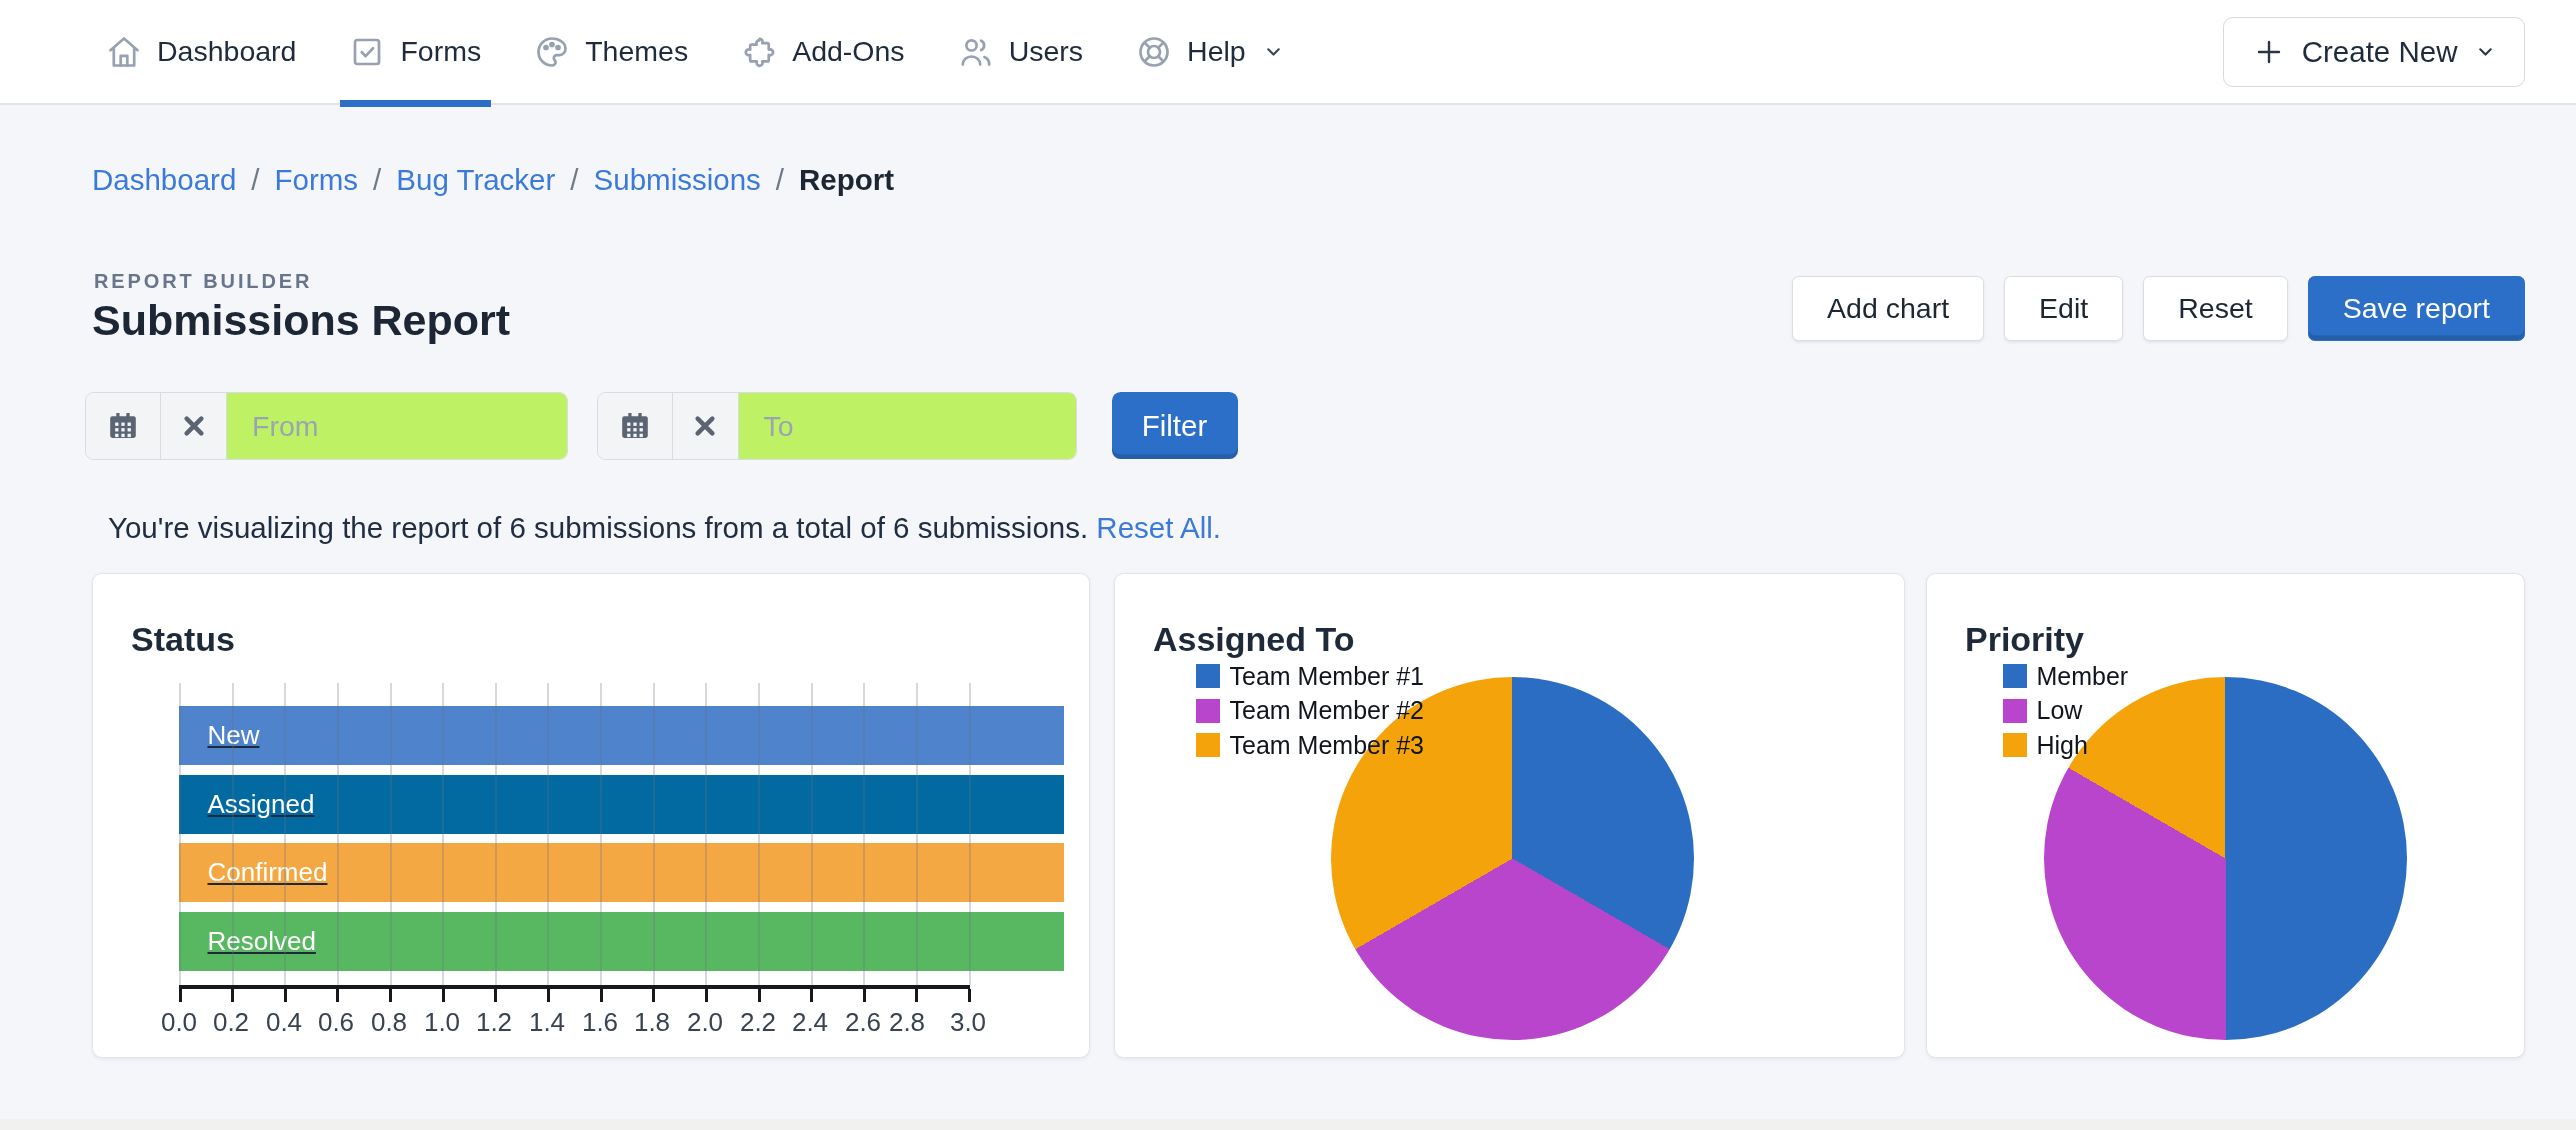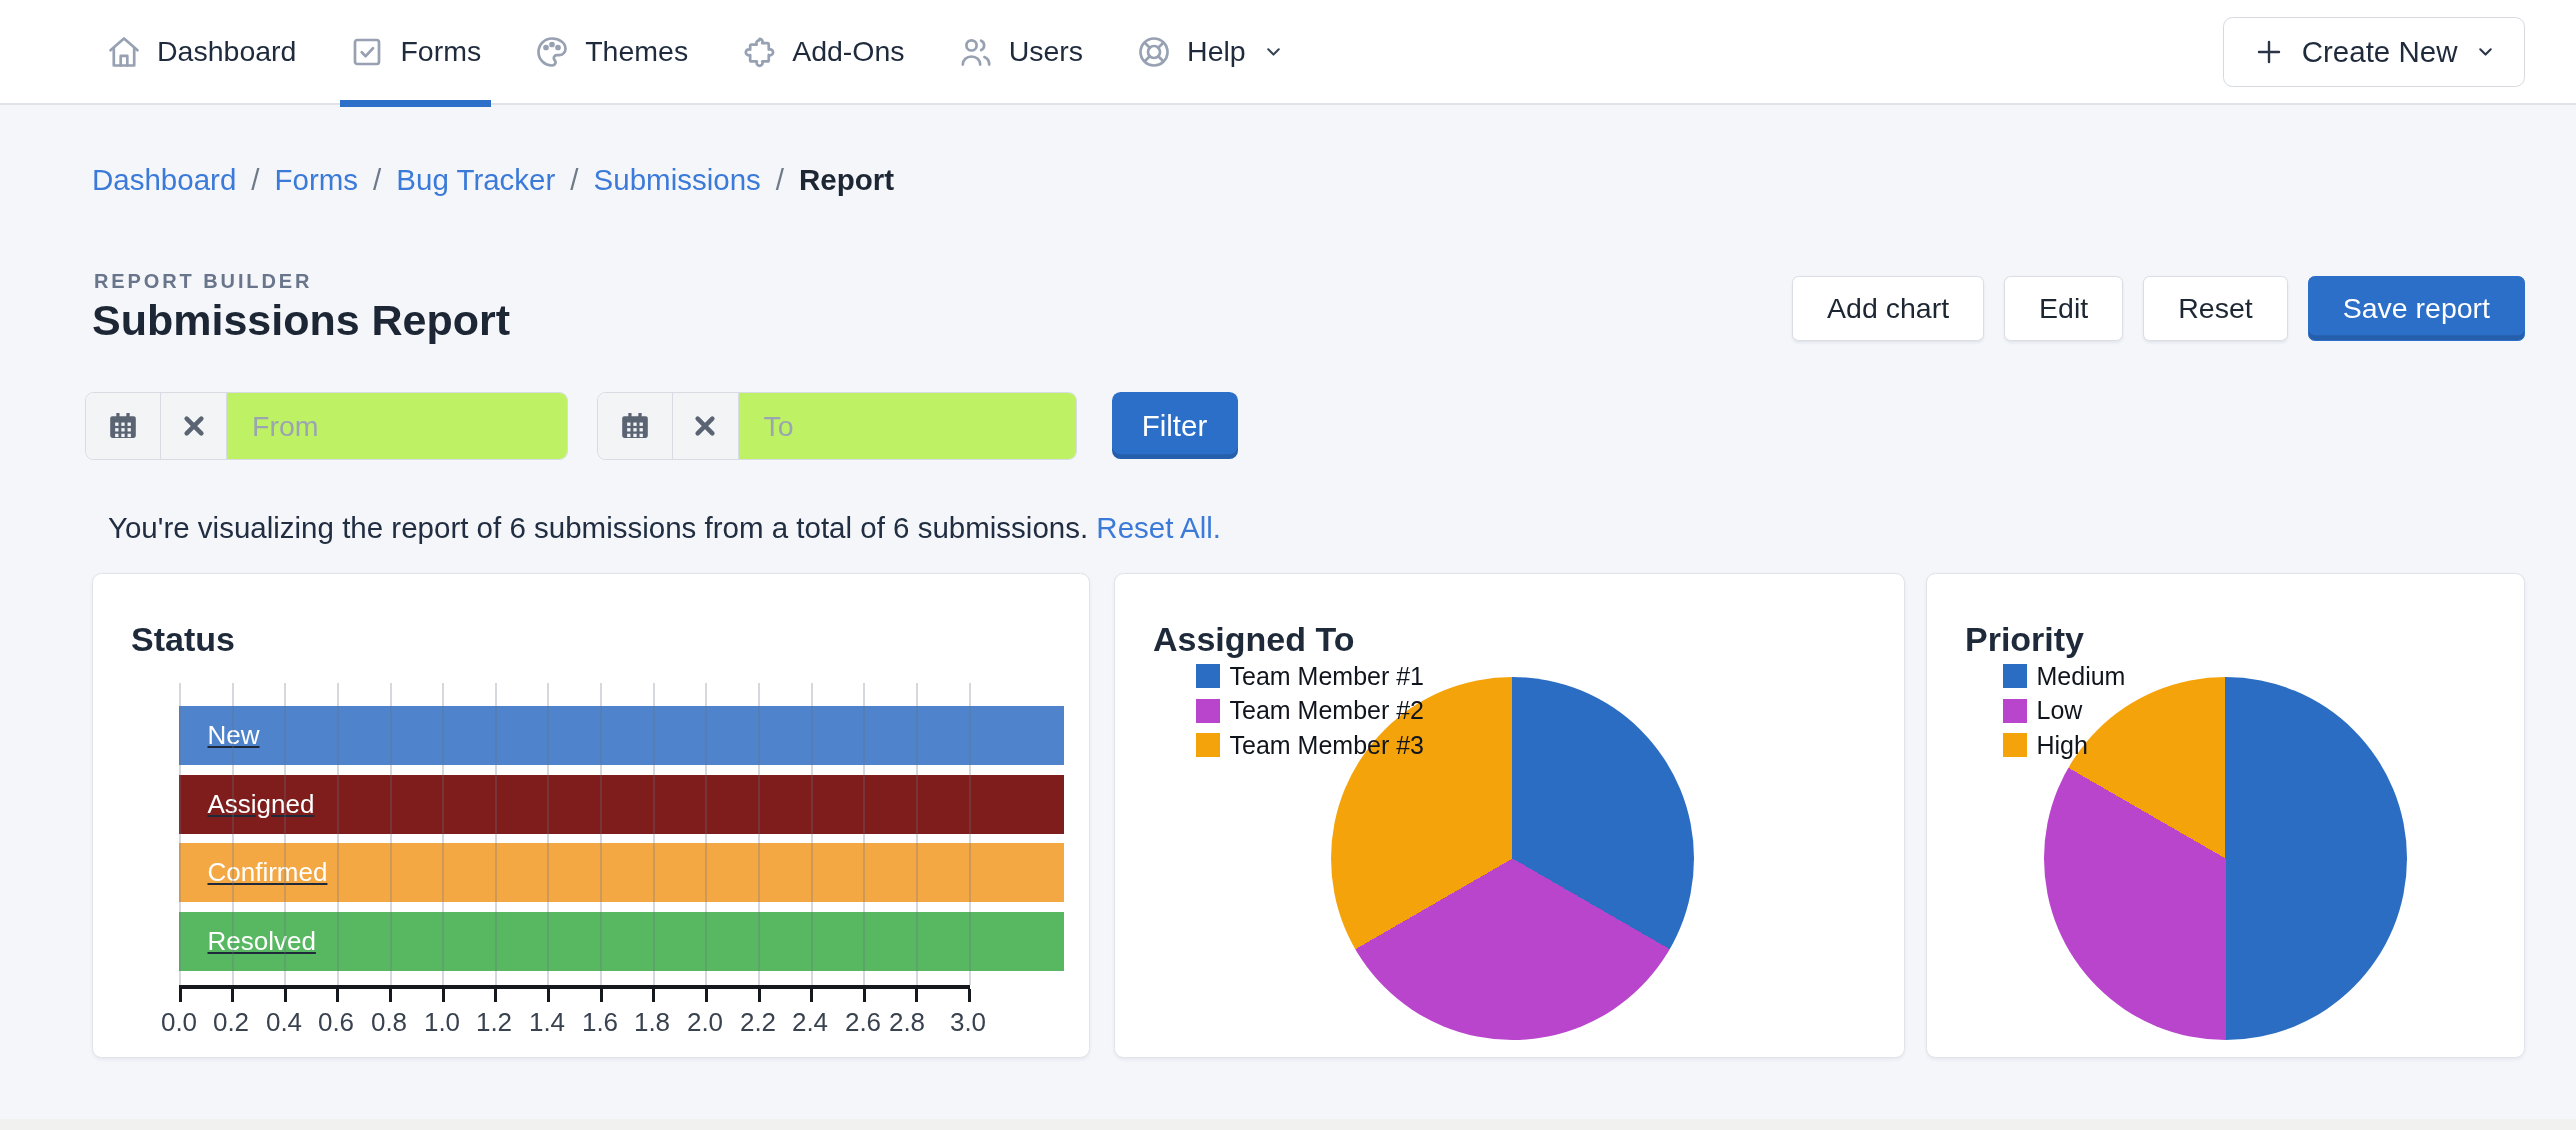--- a/index.html
+++ b/index.html
@@ -249,21 +249,21 @@
   <span>You're visualizing the report of 6 submissions from a total of 6 submissions.</span>
   <a>Reset All.</a>
 </div>
 
 <div class="card" id="card-status">
   <div class="card-title">Status</div>
   <div class="plot" id="status-plot">
       <div class="bar" style="top: 23px; background: rgb(79, 131, 203);">
         <span class="bar-label">New</span>
       </div>
-      <div class="bar" style="top: 92px; background: #7f1d1d;">
+      <div class="bar" style="top: 92px; background: #0369a1;">
         <span class="bar-label">Assigned</span>
       </div>
       <div class="bar" style="top: 160px; background: rgb(244, 168, 67);">
         <span class="bar-label">Confirmed</span>
       </div>
       <div class="bar" style="top: 229px; background: rgb(88, 184, 98);">
         <span class="bar-label">Resolved</span>
       </div>
       <div class="gridline" style="left: 0px;"></div>
       <div class="gridline" style="left: 53px;"></div>
@@ -336,21 +336,21 @@
       </div>
     </div>
   <div class="pie" id="pie-assigned" style="background: conic-gradient(rgb(42, 109, 194) 0deg, rgb(42, 109, 194) 120deg, rgb(184, 69, 203) 120deg, rgb(184, 69, 203) 240deg, rgb(245, 163, 11) 240deg, rgb(245, 163, 11) 360deg);"></div>
 </div>
 
 <div class="card" id="card-priority">
   <div class="card-title">Priority</div>
   <div class="legend" id="legend-priority">
       <div class="legend-row">
         <span class="legend-swatch" style="background: rgb(42, 109, 194);"></span>
-        <span class="legend-text">Medium</span>
+        <span class="legend-text">Member</span>
       </div>
       <div class="legend-row">
         <span class="legend-swatch" style="background: rgb(184, 69, 203);"></span>
         <span class="legend-text">Low</span>
       </div>
       <div class="legend-row">
         <span class="legend-swatch" style="background: rgb(245, 163, 11);"></span>
         <span class="legend-text">High</span>
       </div>
     </div>

